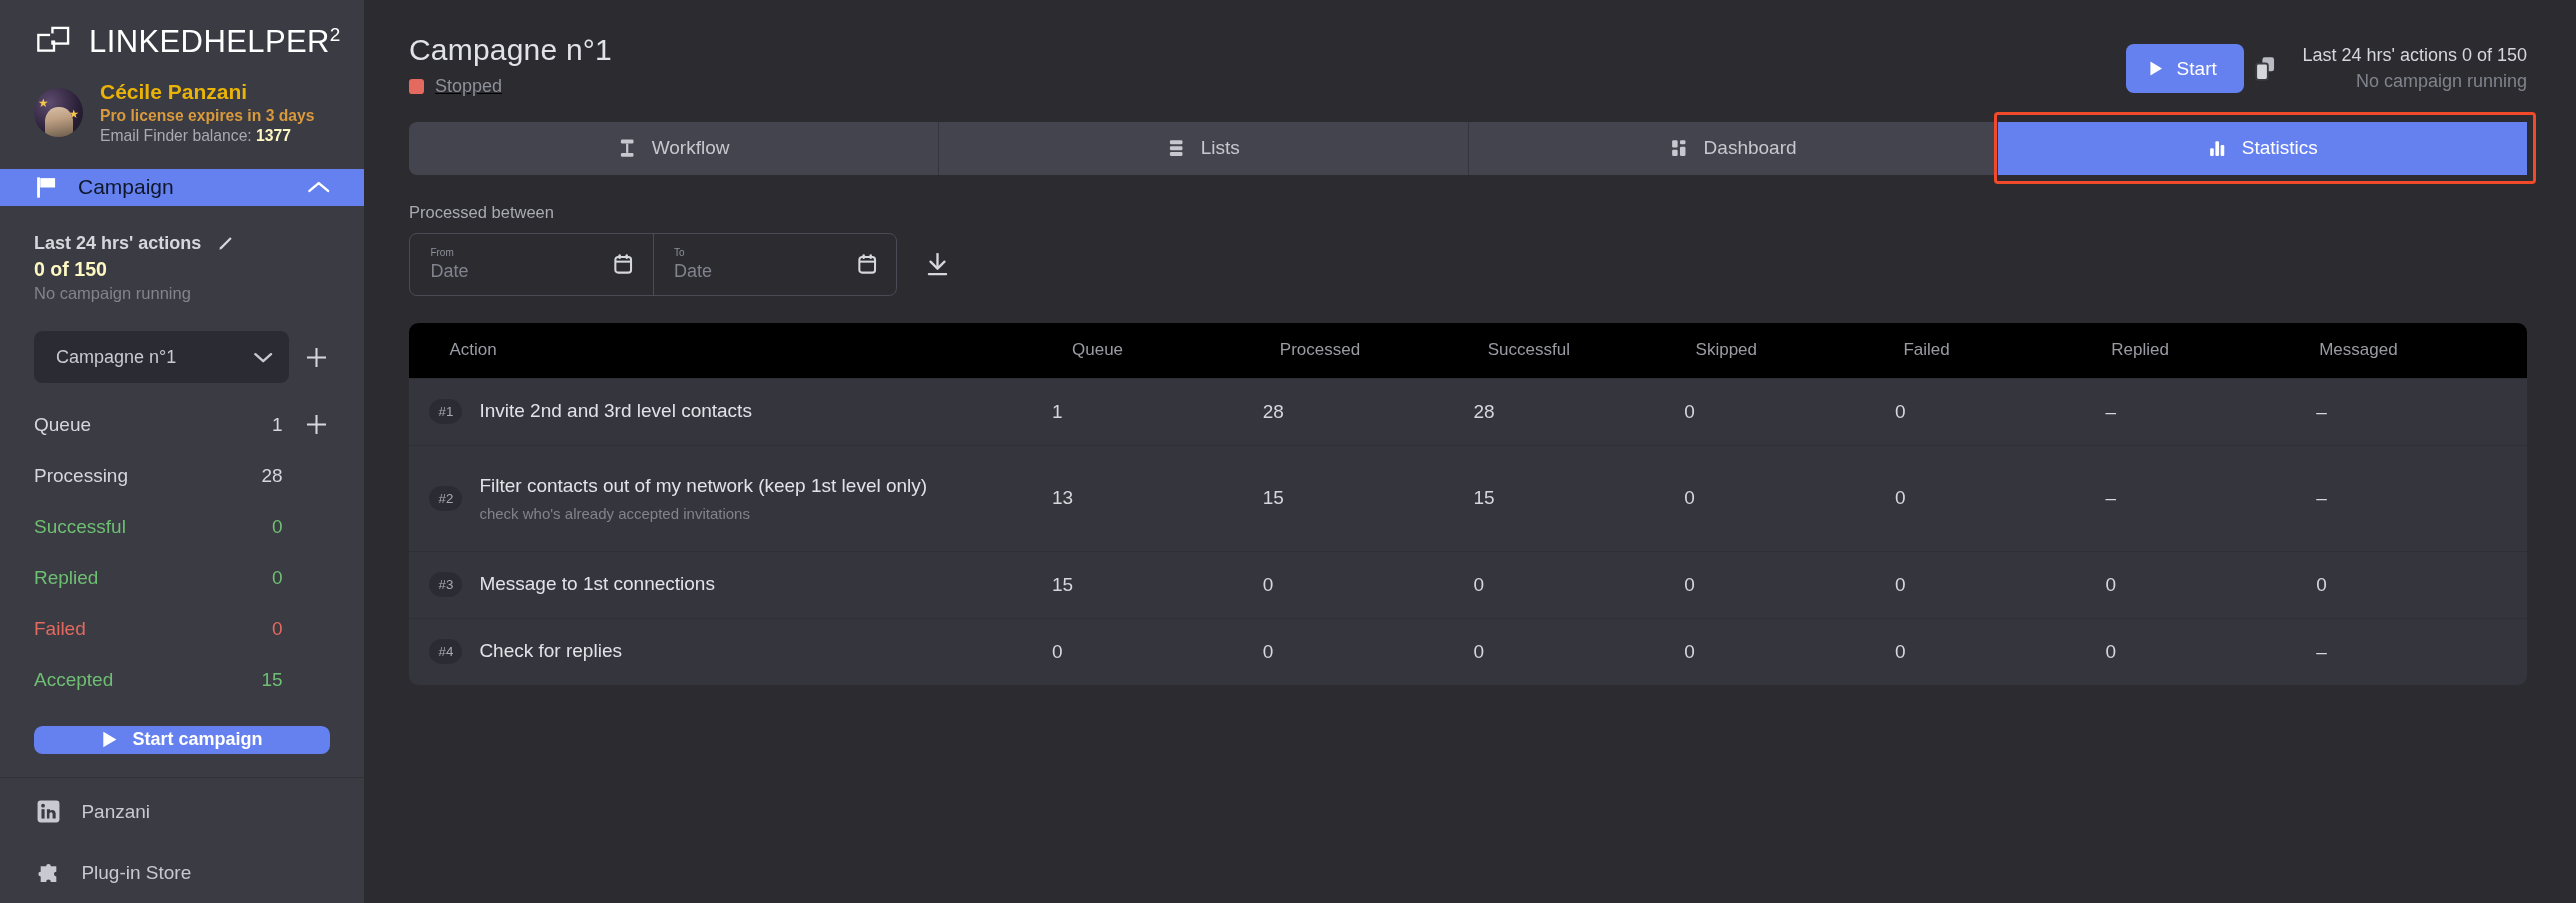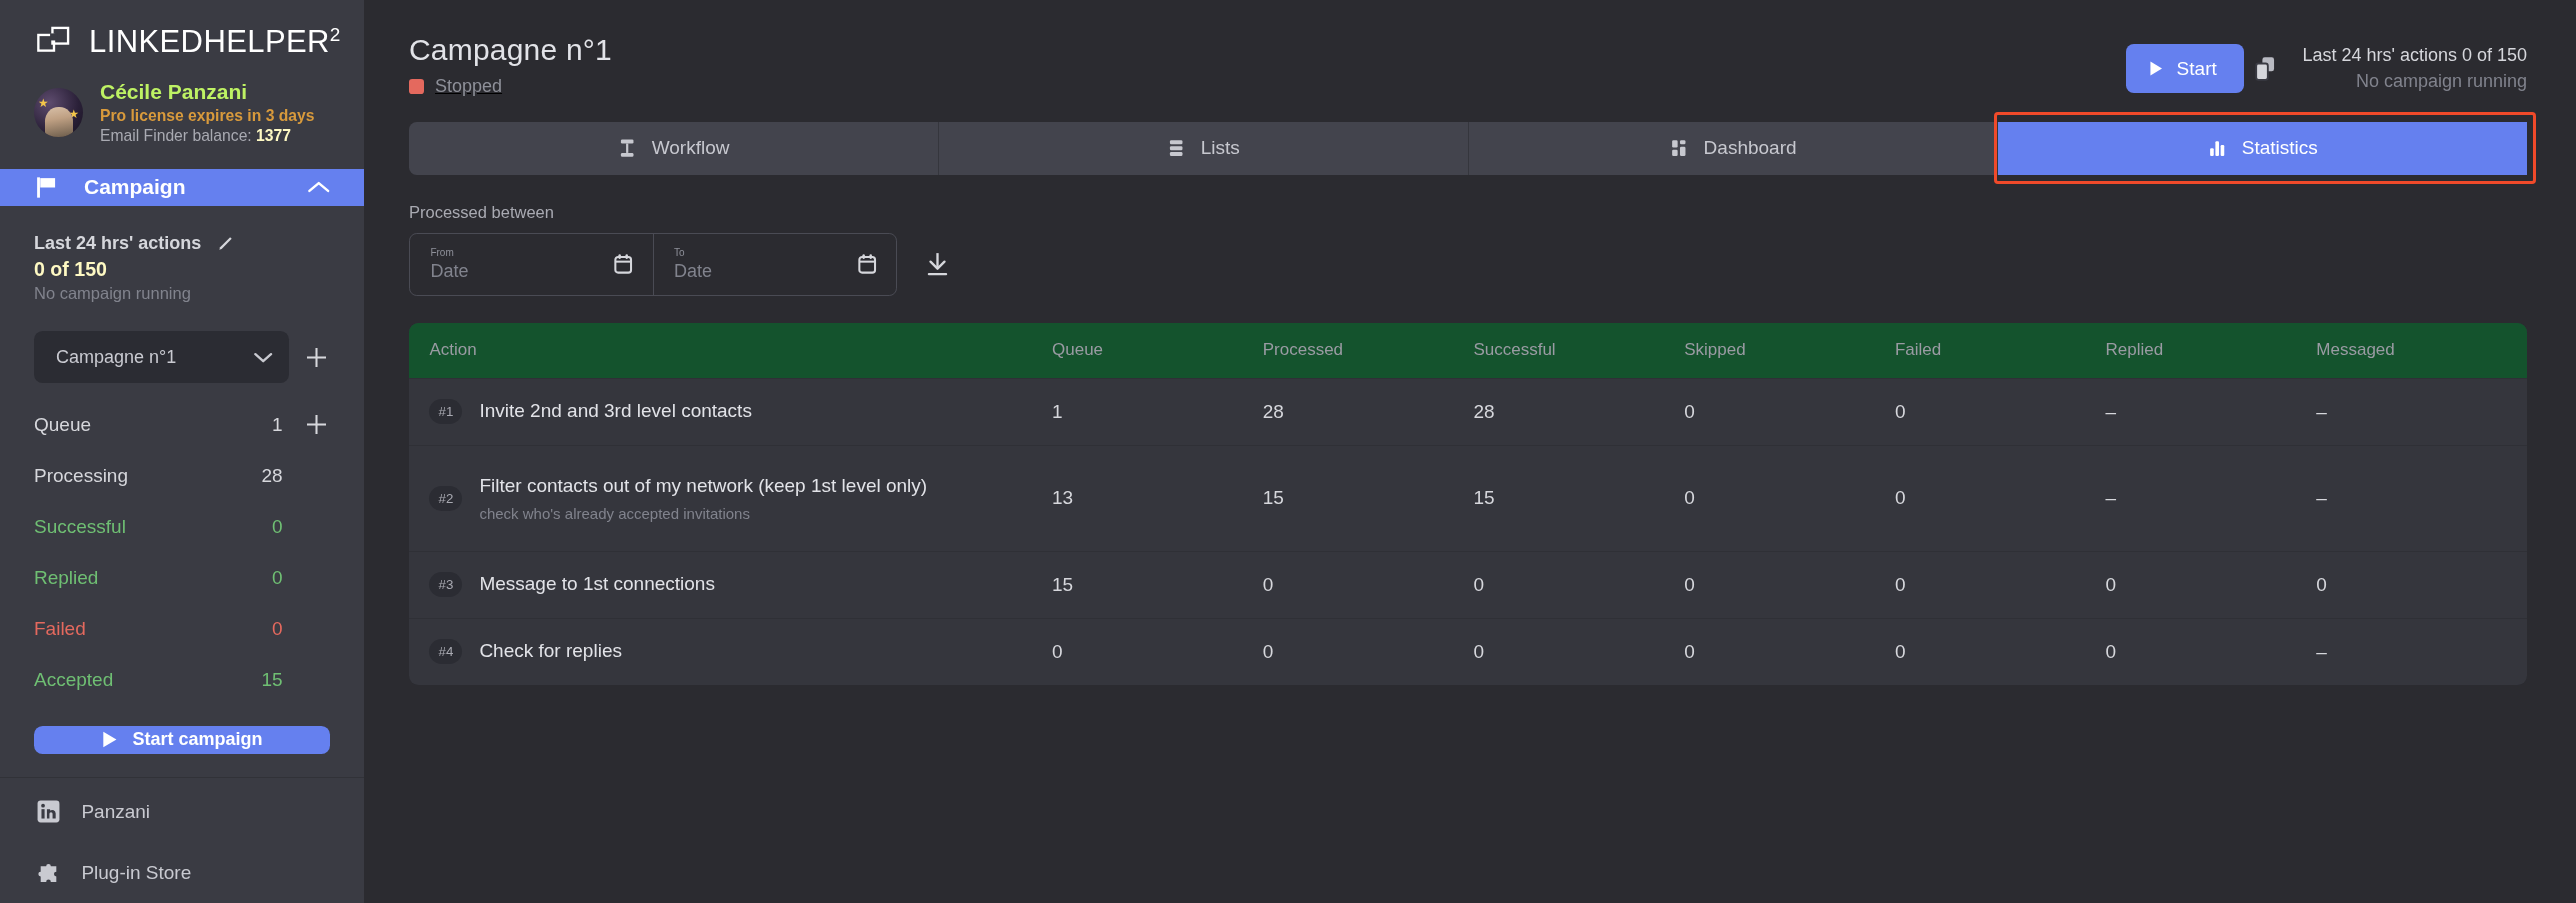--- a/index.html
+++ b/index.html
@@ -39,32 +39,32 @@
   }
   .avatar::after {
     content: ""; position: absolute; left: 11px; bottom: 0;
     width: 28px; height: 30px; border-radius: 48% 48% 18% 18%;
     background: linear-gradient(170deg,#d8c0a8 0%, #bfa083 40%, #6b5c4b 100%);
   }
   .avatar .star { position: absolute; color: #f3c64a; font-size: 11.8px; line-height: 1; }
   .avatar .s1 { left: 3.9px; top: 10.2px; }
   .avatar .s2 { right: 3.9px; top: 21px; }
   .profile-text { display: flex; flex-direction: column; gap: 2.4px; }
-  .profile-name { font-size: 21px; font-weight: 700; color: #bef264; }
+  .profile-name { font-size: 21px; font-weight: 700; color: #eab308; }
   .profile-license { font-size: 15.7px; font-weight: 700; color: #d89a3c; }
   .profile-balance { font-size: 15.7px; color: #a9aab2; }
   .profile-balance b { color: #fef9c3; font-weight: 700; }
 
   .nav-campaign {
     background: #6580ef; height: 64px;
     display: flex; align-items: center; padding: 0 34px 0 34px;
     gap: 19px; cursor: pointer;
   }
   .nav-campaign .flag { width: 25px; height: 25px; flex: 0 0 25px; }
-  .nav-campaign .lbl { font-size: 21px; font-weight: 700; color: #ffffff; flex: 1; margin-left: 6px; }
+  .nav-campaign .lbl { font-size: 21px; font-weight: 400; color: #0f172a; flex: 1; }
   .nav-campaign .chev { width: 23.5px; height: 14px; }
 
   .actions-block { padding: 27px 34px 0 34px; }
   .actions-title-row { display: flex; align-items: center; gap: 15.7px; }
   .actions-title { font-size: 18px; font-weight: 700; color: #d6d7dc; }
   .pencil-icon { width: 17px; height: 17px; cursor: pointer; }
   .actions-count { font-size: 19.6px; font-weight: 700; color: #fef9c3; margin-top: 3.9px; }
   .actions-sub { font-size: 16.5px; color: #81838d; margin-top: 3.9px; }
 
   .camp-select-row { display: flex; align-items: center; gap: 14px; padding: 28px 34px 0 34px; }
@@ -169,22 +169,22 @@
   .date-field .inp::placeholder { color: #81838d; }
   .cal-icon { position: absolute; right: 19px; top: 50%; transform: translateY(-50%); width: 20.4px; height: 22px; cursor: pointer; }
   .dl-icon { width: 27px; height: 28px; cursor: pointer; }
 
   
   .table-wrap {
     margin-top: 27px; border-radius: 9.4px; overflow: hidden;
     background: #35363d;
   }
   .t-head {
-    display: flex; background: #14532d; height: 55px; align-items: center;
-    font-size: 17px; color: #9a9ba3;
+    display: flex; background: #000000; height: 55px; align-items: center;
+    font-size: 17px; color: #9a9ba3; padding-left: 20px;
   }
   .t-row {
     display: flex; align-items: center; min-height: 67px;
     border-top: 0.8px solid #2f3036; font-size: 19px; color: #d6d7dc;
   }
   .t-row:first-of-type { border-top: none; }
   .t-row.tall { min-height: 106px; }
   .col-action { flex: 0 0 643px; padding-left: 20.4px; display: flex; align-items: center; gap: 17px; }
   .col-num { flex: 1; text-align: left; }
   .t-head .col-num { }

